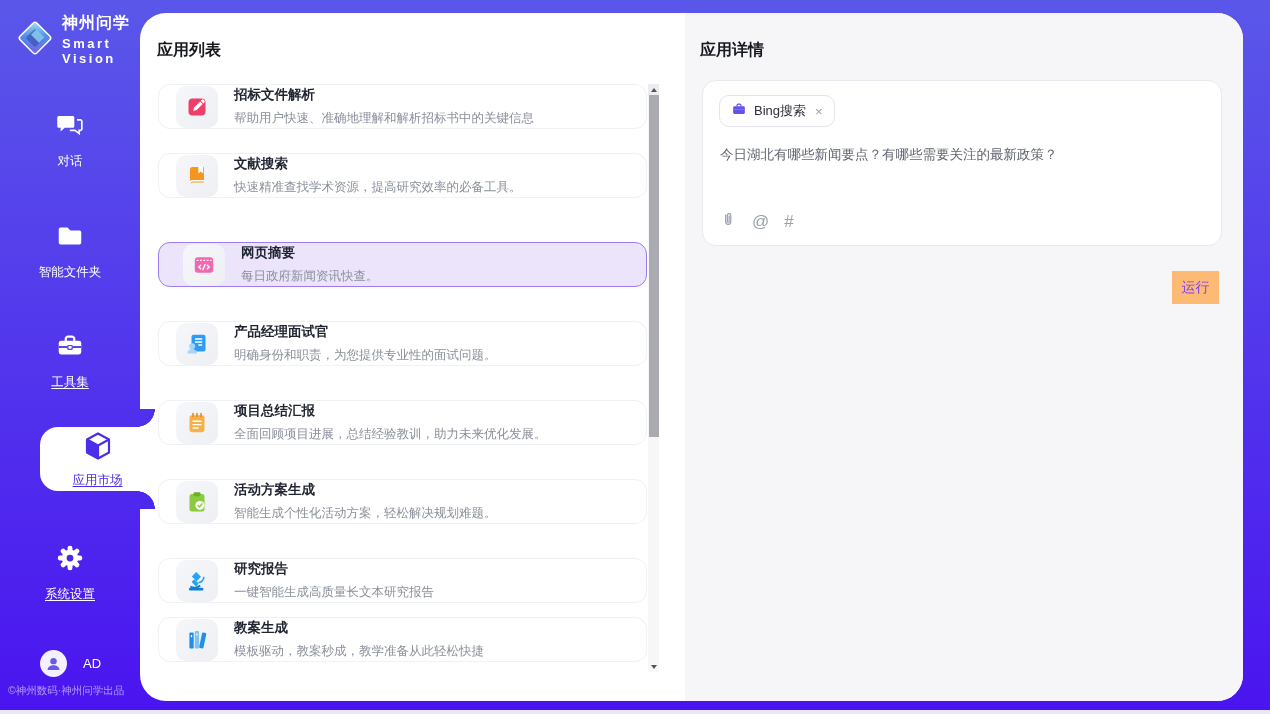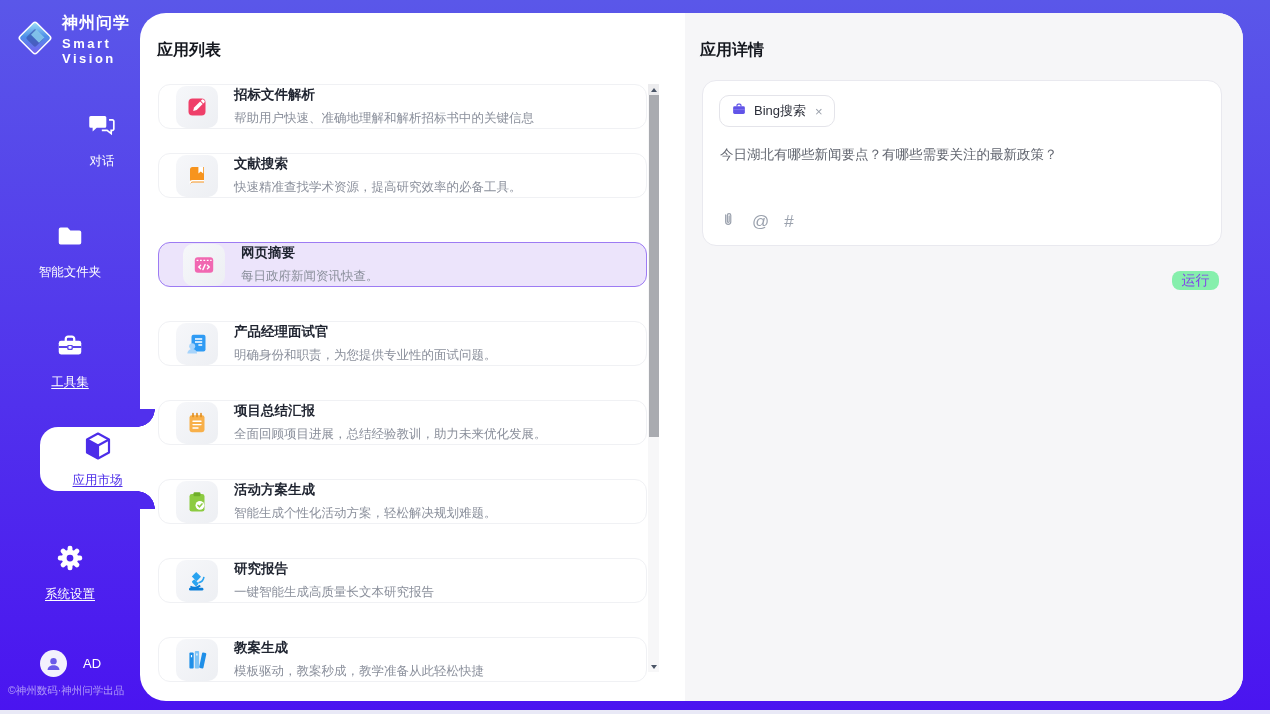--- a/index.html
+++ b/index.html
@@ -55,21 +55,21 @@
   
   .right-panel { position:absolute; left:545px; top:0; width:558px; height:688px; background:#f6f6f8; border-radius:0 26px 26px 0; }
   .right-panel .panel-title { position:absolute; left:15px; top:27px; }
   .detail-card { position:absolute; left:17px; top:67px; width:520px; height:166px; background:#fff; border:1px solid #e9e9ef; border-radius:14px; }
   .tool-tag { position:absolute; left:16px; top:14px; height:32px; display:inline-flex; align-items:center; gap:7px; padding:0 11px; background:#fff; border:1px solid #e4e4ea; border-radius:10px; cursor:default; }
   .tool-tag-label { font-size:13px; color:#2c2f3a; }
   .tag-close { font-size:13px; color:#9aa0ab; cursor:pointer; padding-left:2px; }
   .query-text { position:absolute; left:17px; top:64px; width:486px; font-size:13.5px; color:#61656f; line-height:1.5; }
   .input-icons { position:absolute; left:17px; bottom:14px; display:flex; align-items:center; gap:15px; color:#9aa1ad; }
   .glyph-icon { font-size:17px; line-height:1; cursor:pointer; }
-  .run-btn { position:absolute; right:24px; top:258px; width:47px; height:19px; border:none; border-radius:8px; background:#86efac; color:#8243ea; font-size:14px; font-family:inherit; cursor:pointer; }
+  .run-btn { position:absolute; right:24px; top:258px; width:47px; height:33px; border:none; border-radius:0; background:#fdba74; color:#8243ea; font-size:14px; font-family:inherit; cursor:pointer; }
 </style>
 </head>
 <body>
 
 <div class="sidebar">
   <div class="brand">
     <span>
       <svg width="38" height="38" viewBox="0 0 40 40">
         <defs>
           <linearGradient id="lg1" x1="0" y1="0" x2="1" y2="1">
@@ -83,21 +83,21 @@
         <rect x="16" y="12" width="12" height="8" transform="rotate(45 20 18)" fill="#8ed4f2" opacity=".8"></rect>
       </svg>
     </span>
     <span class="brand-text">
       <span class="brand-name">神州问学</span>
       <span class="brand-sub">Smart Vision</span>
     </span>
   </div>
 
   <div id="nav-container">
-      <div class="nav-item" style="top: 110px; margin-left: 32px;">
+      <div class="nav-item" style="top: 110px;">
         <span><svg width="30" height="30" viewBox="0 0 32 32">
             <path d="M4 6.5h15a1.6 1.6 0 011.6 1.6v9.3a1.6 1.6 0 01-1.6 1.6h-8.6L6 23v-4H4a1.6 1.6 0 01-1.6-1.6V8.1A1.6 1.6 0 014 6.5z" fill="#fff"></path>
             <path d="M23.5 10.5h3.6a1.5 1.5 0 011.5 1.5v8.3a1.5 1.5 0 01-1.5 1.5h-1.3v3.4l-4.4-3.4h-5.6" fill="none" stroke="#fff" stroke-width="1.8"></path>
           </svg></span>
         <span class="nav-label">对话</span>
       </div>
       <div class="nav-item" style="top: 221px;">
         <span><svg width="30" height="30" viewBox="0 0 32 32">
             <path d="M4 9a2 2 0 012-2h7.4l3 3H26a2 2 0 012 2v11a2 2 0 01-2 2H6a2 2 0 01-2-2z" fill="#fff"></path>
           </svg></span>
@@ -240,21 +240,21 @@
               <path d="M13.4 13.8c3.2-.7 5.2-3.2 5.5-6" fill="none" stroke="#29a3f0" stroke-width="1.6"></path>
               <path d="M5.4 17.4c2.4 1.7 7 1.8 9.8-.9" fill="none" stroke="#0d7fd8" stroke-width="1.8"></path>
               <rect x="4" y="18.8" width="14.4" height="2.7" rx="1.3" fill="#0d7fd8"></rect>
             </svg>
           </span>
           <div class="app-text">
             <div class="app-name">研究报告</div>
             <div class="app-desc">一键智能生成高质量长文本研究报告</div>
           </div>
         </div>
-        <div class="app-card" style="top: 624px; font-family: Liberation Mono, monospace;">
+        <div class="app-card" style="top: 604px; font-family: Liberation Mono, monospace;">
           <span class="app-icon">
             <svg width="24" height="24" viewBox="0 0 24 24">
               <rect x="4.4" y="4.6" width="4.3" height="16" rx="1" fill="#1f8fe8"></rect>
               <rect x="9.8" y="3" width="4.3" height="17.6" rx="1" fill="#7cc3f7"></rect>
               <rect x="15.6" y="4.6" width="4.3" height="15.8" rx="1" transform="rotate(12 17.7 12.5)" fill="#1f8fe8"></rect>
               <path d="M6.5 7v2.2M11.9 5.4v2.2" stroke="#fff" stroke-width="1.2"></path>
             </svg>
           </span>
           <div class="app-text">
             <div class="app-name">教案生成</div>

